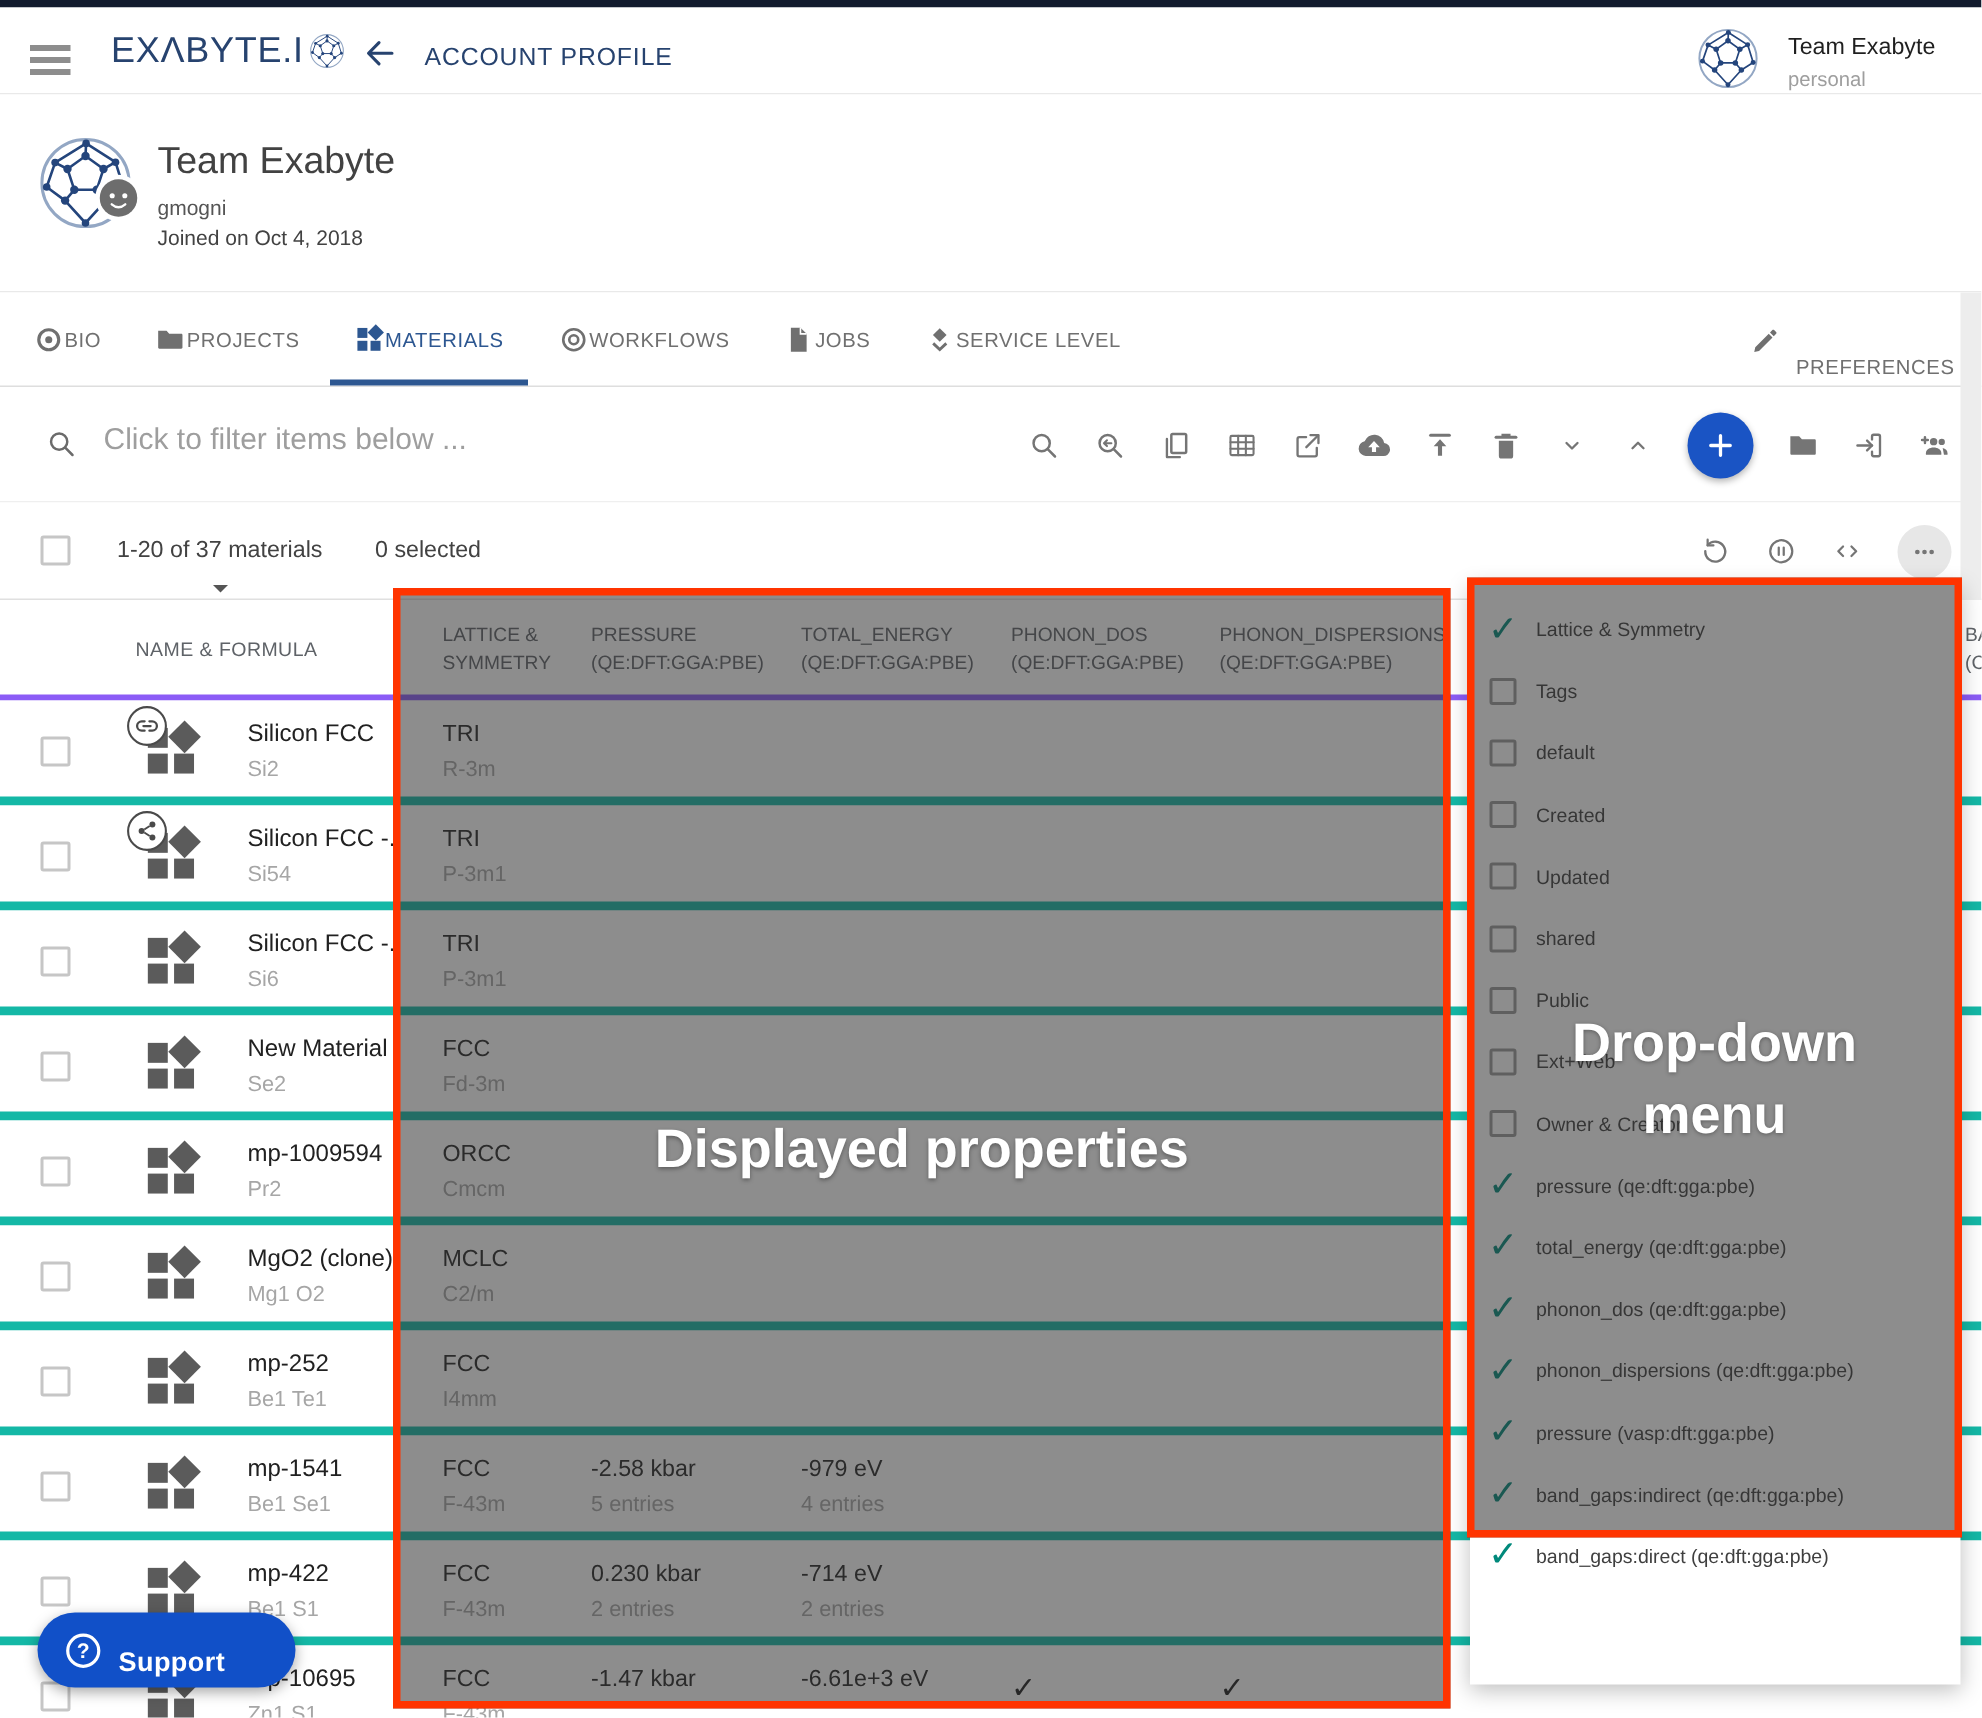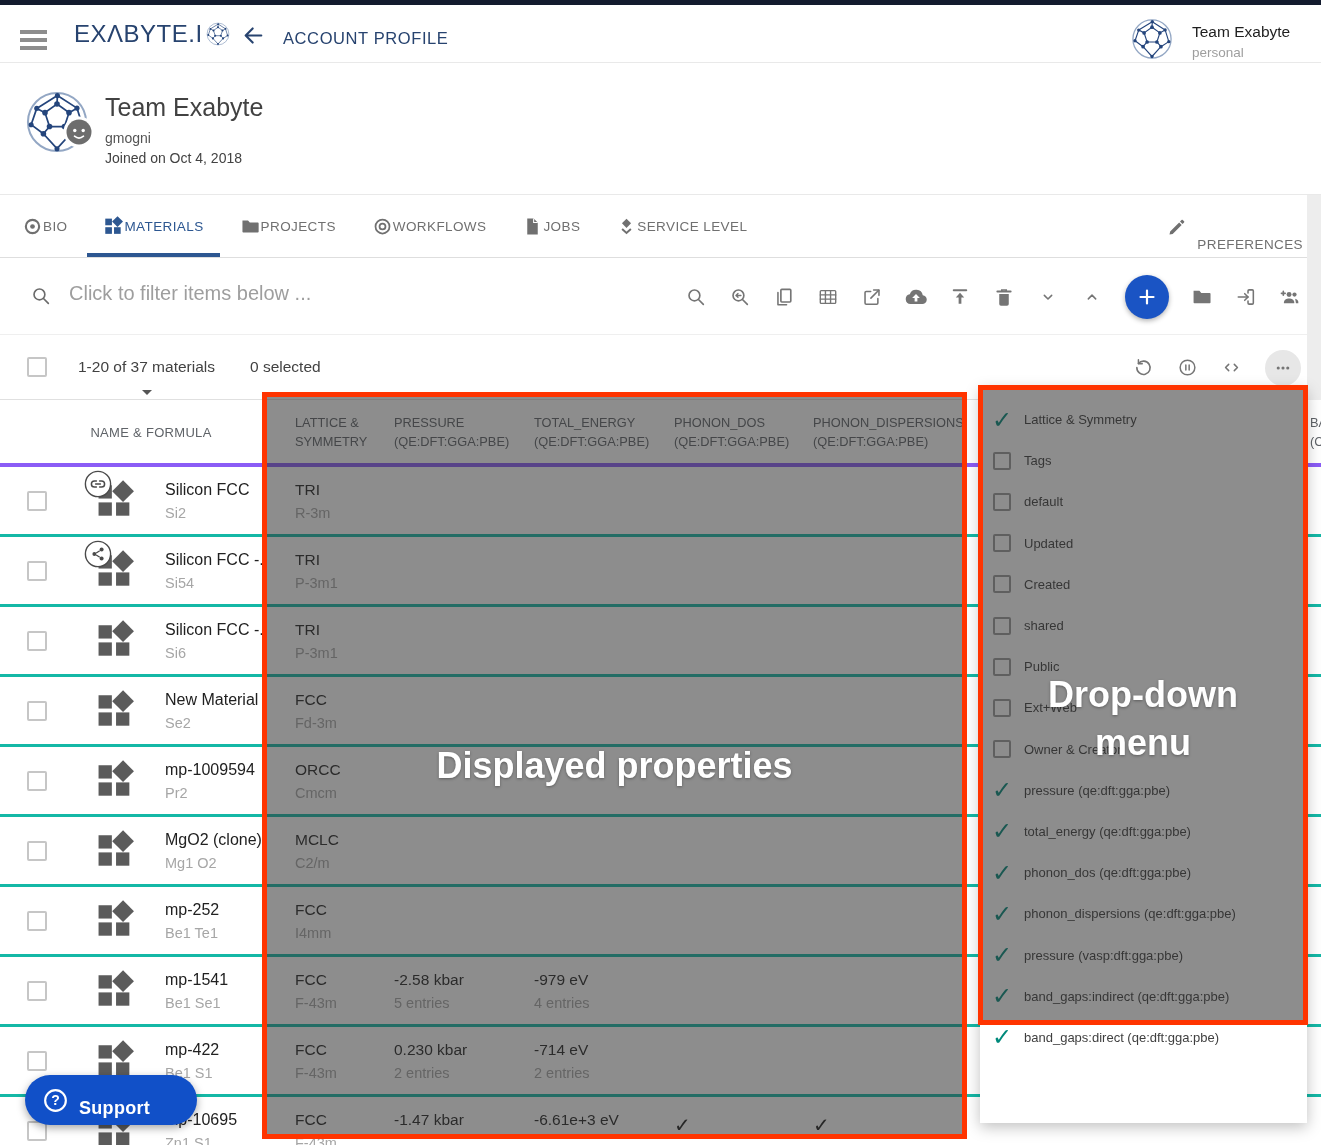--- a/index.html
+++ b/index.html
@@ -62,21 +62,21 @@
   .lb-icons{right:20px;top:0;height:65px;display:flex;align-items:center;gap:23px;}
   .li{width:21px;height:21px;color:#757575;cursor:pointer;}
   .more-circle{width:36px;height:36px;border-radius:50%;background:#e7e7e7;display:flex;align-items:center;justify-content:center;cursor:pointer;}
   .more-circle .li{width:22px;height:22px;}
 
   
   .thead{left:0;top:400px;width:1321px;height:67px;border-bottom:4px solid #8b5cf6;box-sizing:border-box;background:#fff;}
   .th-name{left:40px;top:25px;width:222px;text-align:center;font-size:13px;color:#5f6368;letter-spacing:.3px;}
   .thcol{top:13px;font-size:12.8px;line-height:19px;color:#5f6368;white-space:nowrap;}
   .rows{left:0;top:467px;width:1321px;}
-  .mrow{position:relative;height:70px;border-bottom:3px solid #14b8a6;background:#fff;box-sizing:border-box;padding-left:27px;}
+  .mrow{position:relative;height:70px;border-bottom:6px solid #14b8a6;background:#fff;box-sizing:border-box;padding-left:27px;}
   .rcheck{position:absolute;left:27px;top:24px;}
   .maticon{position:absolute;left:94px;top:13px;width:42px;height:42px;color:#5b5b5b;}
   .badge{position:absolute;left:84px;top:3px;width:28px;height:28px;z-index:2;}
   .cell{position:absolute;top:14px;font-size:16px;color:#212121;white-space:nowrap;}
   .cell.sub{top:38px;font-size:14.5px;color:#a6a6a6;}
   .cell.p1{font-size:15.5px;color:#262626;}
   .cell.chk{font-size:20px;color:#1d1d1d;top:16px;}
 
   .clipcol{left:1310px;top:413px;font-size:12.8px;line-height:19px;color:#5f6368;white-space:nowrap;}
   .rstrip{left:1307px;top:195px;width:14px;height:205px;background:#ededed;}
@@ -212,44 +212,44 @@
   <div class="tabs">
       <div class="tab">
         <span class="ticon icon">
           <svg viewBox="0 0 24 24" fill="none" stroke="currentColor">
             <circle cx="12" cy="12" r="7.6" stroke-width="2.4"></circle>
             <circle cx="12" cy="12" r="2.7" fill="currentColor" stroke="none"></circle>
           </svg>
         </span>
         <span class="tlabel">BIO</span>
       </div>
+      <div class="tab">
+        <span class="ticon icon">
+          <svg viewBox="0 0 24 24">
+            <path fill="currentColor" d="M2.8 5.2h6.4l2 2.3h9.2c.5 0 .9.4.9.9v9.5c0 .5-.4.9-.9.9H3.7c-.5 0-.9-.4-.9-.9z"></path>
+          </svg>
+        </span>
+        <span class="tlabel">PROJECTS</span>
+      </div>
       <div class="tab active">
         <span class="ticon icon">
           <svg viewBox="0 0 24 24" fill="currentColor">
             <rect x="2.6" y="3" width="7.6" height="7.6"></rect>
             <g transform="rotate(45 16.6 6.4)">
               <rect x="12.2" y="2" width="8.8" height="8.8"></rect>
             </g>
             <rect x="2.6" y="12.8" width="7.6" height="7.6"></rect>
             <rect x="12.6" y="12.8" width="7.6" height="7.6"></rect>
           </svg>
         </span>
         <span class="tlabel">MATERIALS</span>
         <span class="underline"></span>
       </div>
       <div class="tab">
         <span class="ticon icon">
-          <svg viewBox="0 0 24 24">
-            <path fill="currentColor" d="M2.8 5.2h6.4l2 2.3h9.2c.5 0 .9.4.9.9v9.5c0 .5-.4.9-.9.9H3.7c-.5 0-.9-.4-.9-.9z"></path>
-          </svg>
-        </span>
-        <span class="tlabel">PROJECTS</span>
-      </div>
-      <div class="tab">
-        <span class="ticon icon">
           <svg viewBox="0 0 24 24" fill="none" stroke="currentColor">
             <circle cx="12" cy="12" r="8" stroke-width="2"></circle>
             <circle cx="12" cy="12" r="3.4" stroke-width="2"></circle>
           </svg>
         </span>
         <span class="tlabel">WORKFLOWS</span>
       </div>
       <div class="tab">
         <span class="ticon icon">
           <svg viewBox="0 0 24 24">
@@ -673,27 +673,27 @@
     <div class="ditem">
       <span class="dmark">
         <span class="dbox"></span>
       </span>
       <span class="dlabel">default</span>
     </div>
     <div class="ditem">
       <span class="dmark">
         <span class="dbox"></span>
       </span>
+      <span class="dlabel">Created</span>
+    </div>
+    <div class="ditem">
+      <span class="dmark">
+        <span class="dbox"></span>
+      </span>
       <span class="dlabel">Updated</span>
-    </div>
-    <div class="ditem">
-      <span class="dmark">
-        <span class="dbox"></span>
-      </span>
-      <span class="dlabel">Created</span>
     </div>
     <div class="ditem">
       <span class="dmark">
         <span class="dbox"></span>
       </span>
       <span class="dlabel">shared</span>
     </div>
     <div class="ditem">
       <span class="dmark">
         <span class="dbox"></span>

